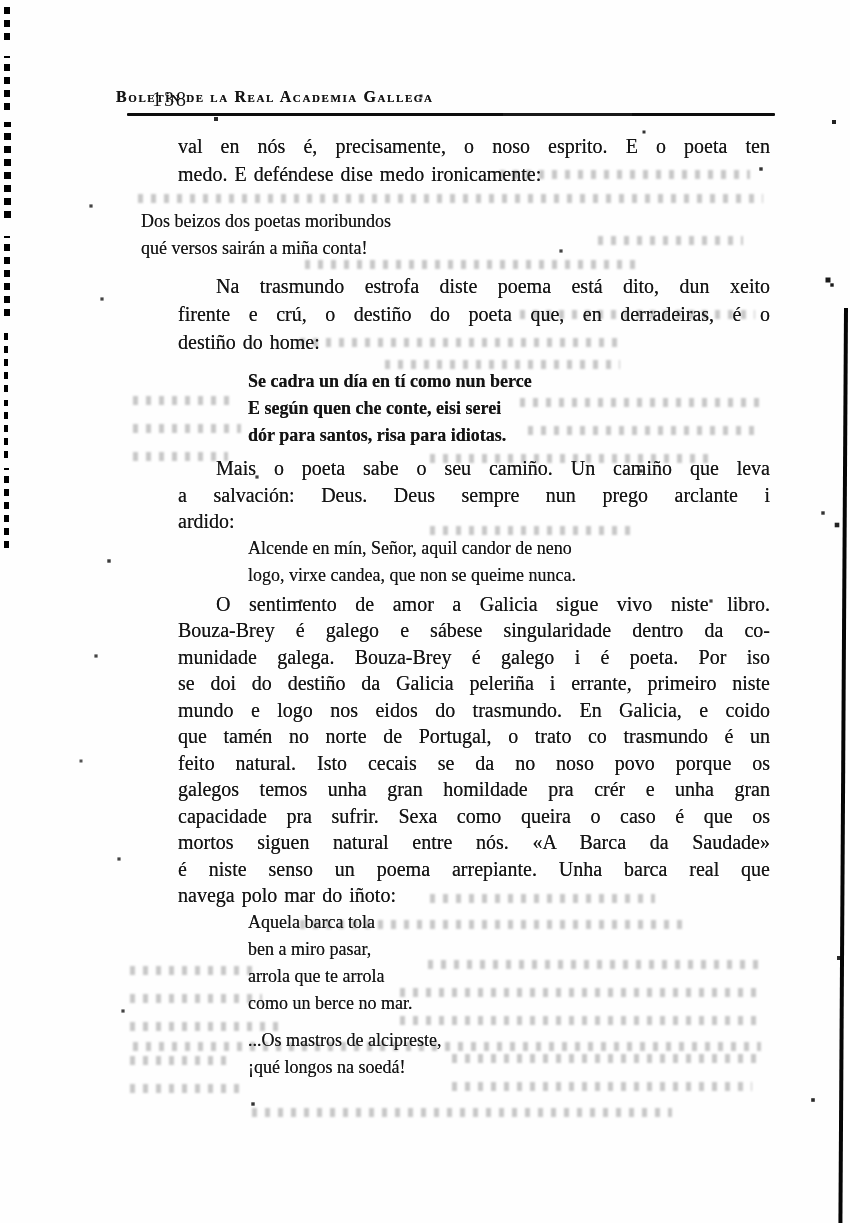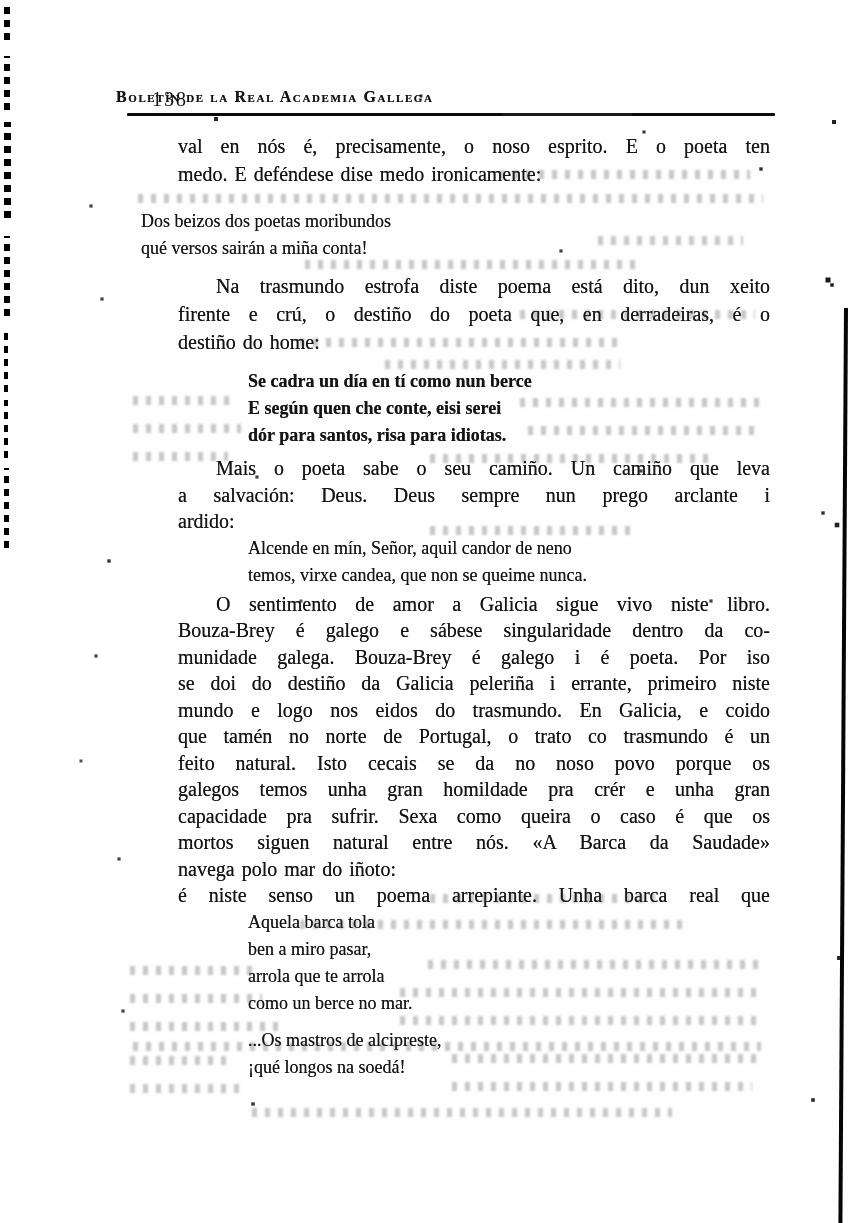--- a/index.html
+++ b/index.html
@@ -134,35 +134,35 @@
           <div class="tline">E según quen che conte, eisi serei</div>
           <div class="tline">dór para santos, risa para idiotas.</div>
         </div>
         <div class="block para tight" style="margin-top: 6px;">
           <div class="tline jline indent">Mais o poeta sabe o seu camiño. Un camiño que leva</div>
           <div class="tline jline">a salvación: Deus. Deus sempre nun prego arclante i</div>
           <div class="tline">ardido:</div>
         </div>
         <div class="block verse" style="margin-top: 0px;">
           <div class="tline">Alcende en mín, Señor, aquil candor de neno</div>
-          <div class="tline">temos, virxe candea, que non se queime nunca.</div>
+          <div class="tline">logo, virxe candea, que non se queime nunca.</div>
         </div>
         <div class="block para tight" style="margin-top: 2px;">
           <div class="tline jline indent">O sentimento de amor a Galicia sigue vivo niste libro.</div>
           <div class="tline jline">Bouza-Brey é galego e sábese singularidade dentro da co-</div>
           <div class="tline jline">munidade galega. Bouza-Brey é galego i é poeta. Por iso</div>
           <div class="tline jline">se doi do destiño da Galicia peleriña i errante, primeiro niste</div>
           <div class="tline jline">mundo e logo nos eidos do trasmundo. En Galicia, e coido</div>
           <div class="tline jline">que tamén no norte de Portugal, o trato co trasmundo é un</div>
           <div class="tline jline">feito natural. Isto cecais se da no noso povo porque os</div>
           <div class="tline jline">galegos temos unha gran homildade pra crér e unha gran</div>
           <div class="tline jline">capacidade pra sufrir. Sexa como queira o caso é que os</div>
           <div class="tline jline">mortos siguen natural entre nós. «A Barca da Saudade»</div>
+          <div class="tline jline">é niste senso un poema arrepiante. Unha barca real que</div>
           <div class="tline">navega polo mar do iñoto:</div>
-          <div class="tline jline">é niste senso un poema arrepiante. Unha barca real que</div>
         </div>
         <div class="block verse" style="margin-top: 0px;">
           <div class="tline">Aquela barca tola</div>
           <div class="tline">ben a miro pasar,</div>
           <div class="tline">arrola que te arrola</div>
           <div class="tline">como un berce no mar.</div>
         </div>
         <div class="block verse" style="margin-top: 10px;">
           <div class="tline">...Os mastros de alcipreste,</div>
           <div class="tline">¡qué longos na soedá!</div>

